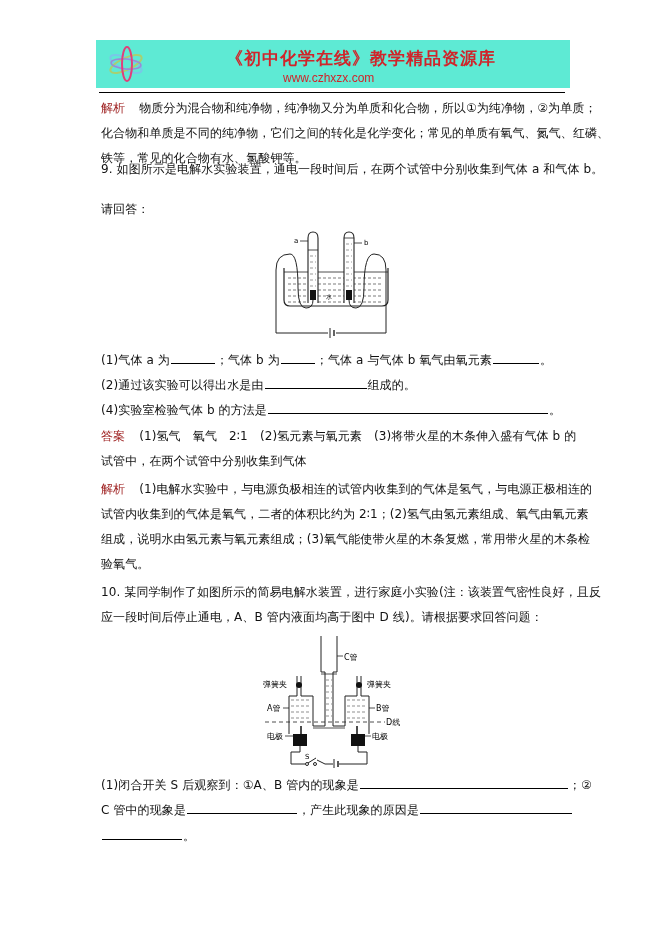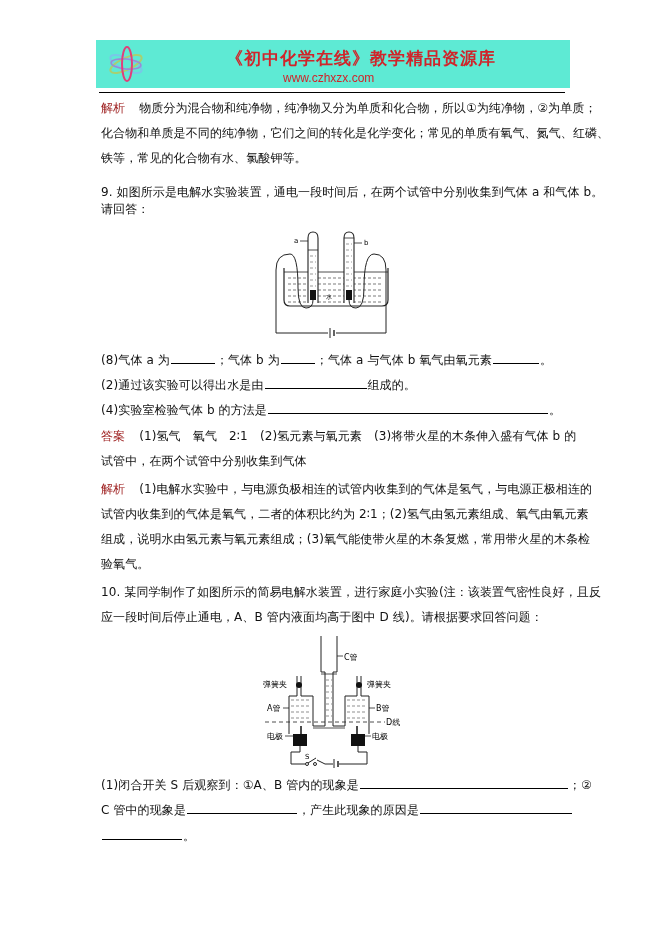--- a/index.html
+++ b/index.html
@@ -26,21 +26,21 @@
   </svg>
   <div class="brand-title">《初中化学在线》教学精品资源库</div>
   <div class="brand-url">www.czhxzx.com</div>
 </div>
 <div class="header-rule"></div>
 
 <div class="line" style="top:100px"><span class="tag">解析</span><span>物质分为混合物和纯净物，纯净物又分为单质和化合物，所以①为纯净物，②为单质；</span></div>
 <div class="line" style="top:125px">化合物和单质是不同的纯净物，它们之间的转化是化学变化；常见的单质有氧气、氮气、红磷、</div>
 <div class="line" style="top:150px">铁等，常见的化合物有水、氯酸钾等。</div>
 
-<div class="line" style="top:184px">9. 如图所示是电解水实验装置，通电一段时间后，在两个试管中分别收集到气体 a 和气体 b。</div>
+<div class="line" style="top:161px">9. 如图所示是电解水实验装置，通电一段时间后，在两个试管中分别收集到气体 a 和气体 b。</div>
 <div class="line" style="top:201px">请回答：</div>
 
 <svg class="fig" style="left:270px;top:228px" width="140" height="115" viewBox="0 0 140 115">
 
   <path d="M14 40 L14 72 Q14 78 20 78 L112 78 Q118 78 118 72 L118 40" fill="none" stroke="#222" stroke-width="1.2"></path>
   <line x1="14" y1="44" x2="118" y2="44" stroke="#222" stroke-width="0.8"></line>
   <g stroke="#444" stroke-width="0.7">
     <line x1="18" y1="50" x2="112" y2="50" stroke-dasharray="3 2"></line>
     <line x1="18" y1="56" x2="112" y2="56" stroke-dasharray="3 2"></line>
     <line x1="18" y1="62" x2="112" y2="62" stroke-dasharray="3 2"></line>
@@ -80,21 +80,21 @@
   <line x1="64" y1="102" x2="64" y2="108" stroke="#222" stroke-width="1.4"></line>
 
   <line x1="30" y1="13" x2="38" y2="13" stroke="#222" stroke-width="0.8"></line>
   <line x1="84" y1="15" x2="92" y2="15" stroke="#222" stroke-width="0.8"></line>
   <text x="24" y="15" font-size="7" font-family="DejaVu Sans, sans-serif">a</text>
   <text x="94" y="17" font-size="7" font-family="DejaVu Sans, sans-serif">b</text>
   <text x="56" y="71" font-size="6" font-family="DejaVu Sans, sans-serif">水</text>
 </svg>
 
 <div class="line" style="top:352px">
-  <span>(8)气体 a 为</span><span class="blank" style="width:44px"></span><span>；气体 b 为</span><span class="blank" style="width:34px"></span><span>；气体 a 与气体 b 氧气由氧元素</span><span class="blank" style="width:46px"></span><span>。</span>
+  <span>(1)气体 a 为</span><span class="blank" style="width:44px"></span><span>；气体 b 为</span><span class="blank" style="width:34px"></span><span>；气体 a 与气体 b 氧气由氧元素</span><span class="blank" style="width:46px"></span><span>。</span>
 </div>
 <div class="line" style="top:377px">
   <span>(2)通过该实验可以得出水是由</span><span class="blank" style="width:102px"></span><span>组成的。</span>
 </div>
 <div class="line" style="top:402px">
   <span>(4)实验室检验气体 b 的方法是</span><span class="blank" style="width:280px"></span><span>。</span>
 </div>
 
 <div class="line" style="top:428px"><span class="tag">答案</span><span>(1)氢气　氧气　2∶1　(2)氢元素与氧元素　(3)将带火星的木条伸入盛有气体 b 的</span></div>
 <div class="line" style="top:453px">试管中，在两个试管中分别收集到气体</div>

